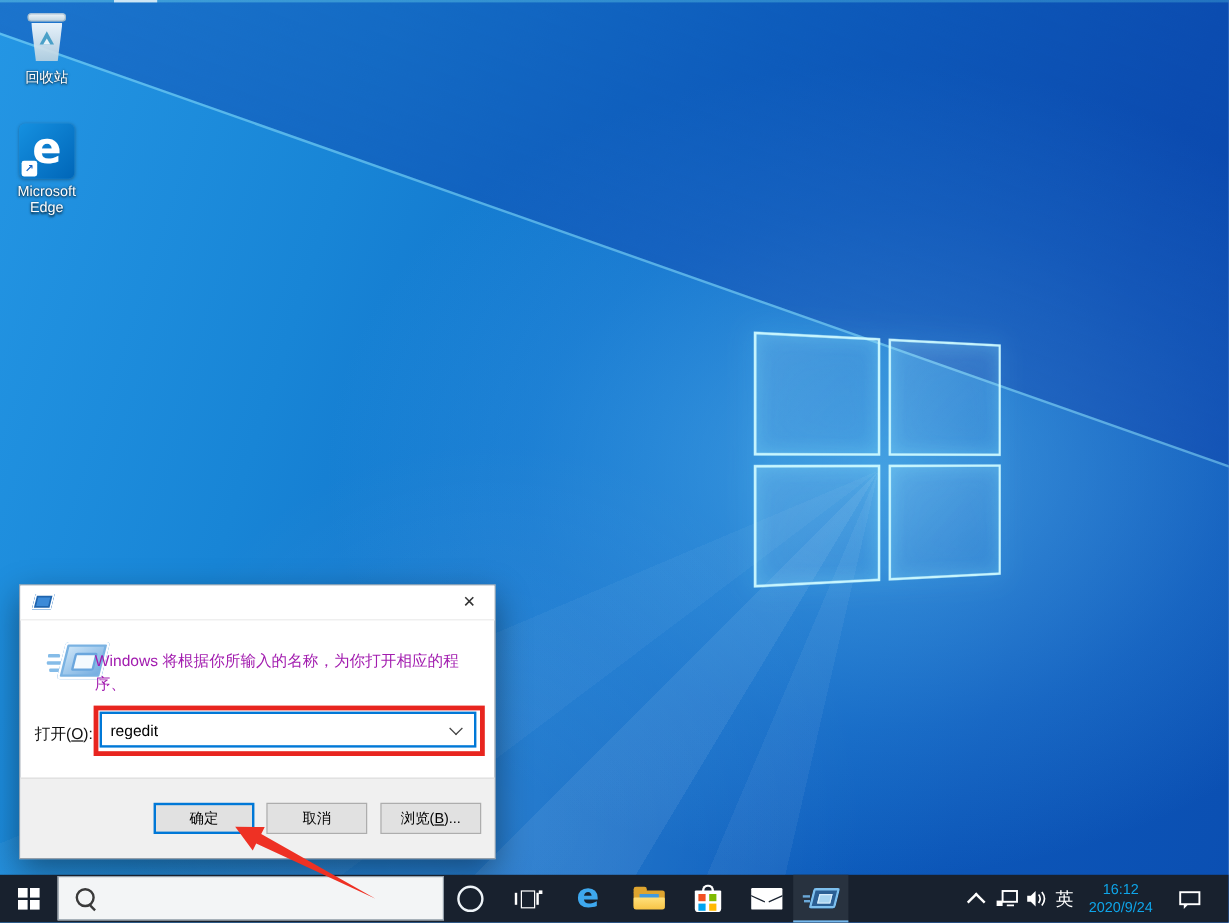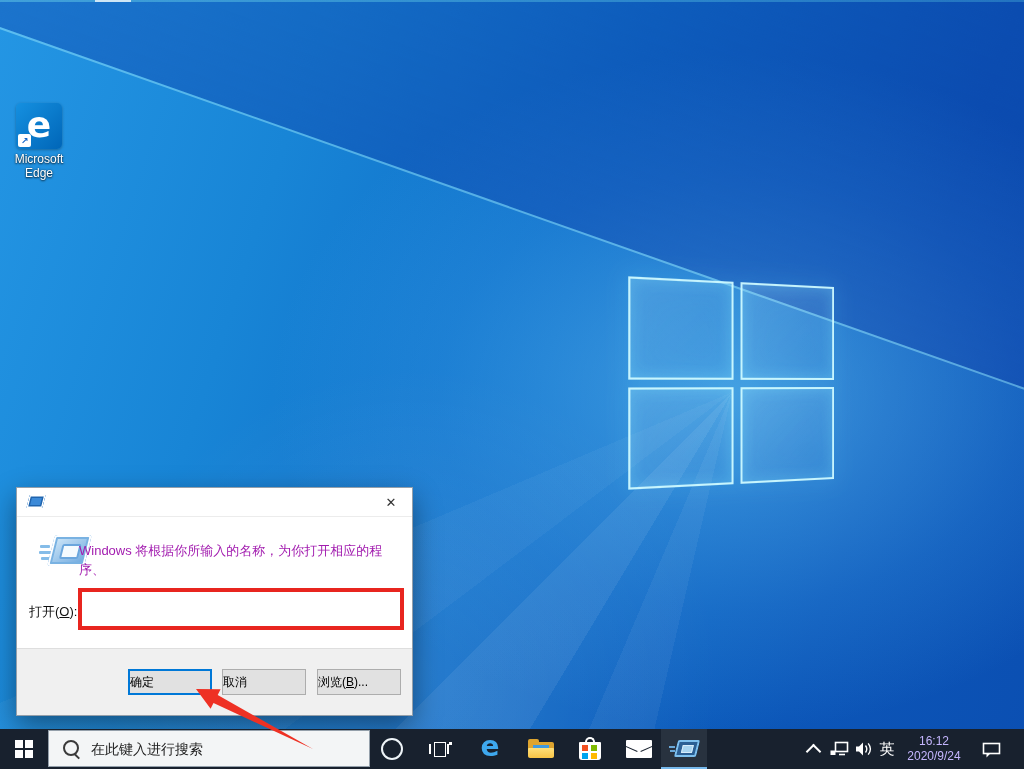--- a/index.html
+++ b/index.html
@@ -77,21 +77,21 @@
   .dlg-text{position:absolute;left:62px;top:53px;width:322px;font-size:13px;color:#a21caf;line-height:19px;}
   .dlg-open-label{position:absolute;left:12px;top:115px;font-size:13px;color:#101010;}
   .mn{text-decoration:underline;}
   .combo{position:absolute;left:66px;top:105px;width:314px;height:30px;background:#fff;border:2px solid #0078d7;box-sizing:border-box;}
   .combo input{position:absolute;left:0;top:0;width:278px;height:26px;border:none;outline:none;padding:0 0 0 7px;
     font-size:13px;color:#000;font-family:"Liberation Sans","DejaVu Sans",sans-serif;background:transparent;}
   .combo-chevron{position:absolute;right:11px;top:8px;width:7px;height:7px;
     border-right:1.6px solid #444;border-bottom:1.6px solid #444;transform:rotate(45deg);}
   .dlg-footer{position:absolute;left:0;right:0;bottom:0;height:66px;background:#f0f0f0;border-top:1px solid #dedede;}
   .btn{position:absolute;top:181px;width:84px;height:26px;background:#e1e1e1;border:1px solid #adadad;
-    font-size:12px;color:#000;display:flex;align-items:center;box-sizing:border-box;cursor:default;}
+    font-size:12px;color:#000;display:flex;align-items:center;justify-content:center;box-sizing:border-box;cursor:default;}
   .btn-ok{left:111px;border:2px solid #0078d7;}
   .btn-cancel{left:205px;}
   .btn-browse{left:300px;}
 
   
   .hl-rect{position:absolute;left:78px;top:588px;width:326px;height:42px;box-sizing:border-box;
     border:4px solid #e8251f;z-index:20;pointer-events:none;}
   .arrow-svg{position:absolute;left:0;top:0;width:1024px;height:769px;z-index:50;pointer-events:none;}
 
   
@@ -134,40 +134,49 @@
   .run-tb-art{position:relative;width:30px;height:22px;}
   .run-tb-glyph{position:absolute;left:7px;top:2px;width:22px;height:17px;transform:skewX(-14deg);border-radius:2px;
     background:#2b5f94;box-shadow:inset 0 0 0 2px #7ec0ee;}
   .run-tb-inner{position:absolute;left:6px;top:5px;width:9px;height:6px;background:#a8d4f0;border:1px solid #d8ecfa;}
   .run-tb-l1,.run-tb-l2{position:absolute;height:2px;background:#6aa8d8;}
   .run-tb-l1{left:0;top:8px;width:6px;}
   .run-tb-l2{left:1px;top:12px;width:5px;}
   .tray-chevron{width:9px;height:9px;border-left:2px solid #fff;border-top:2px solid #fff;transform:rotate(45deg);margin-top:4px;}
   .ime{color:#fff;font-size:15px;}
   .clock{position:absolute;left:898px;top:0;width:72px;height:40px;display:flex;flex-direction:column;align-items:center;justify-content:center;
-    color:#c4b5fd;font-size:12px;line-height:15px;text-align:center;}
+    color:#0ea5e9;font-size:12px;line-height:15px;text-align:center;}
 </style>
 </head>
 <body>
 
 <div id="screen">
 
   <div class="wallpaper"></div>
   <div class="rays"></div>
   <div class="beam"></div>
   <div class="topline"></div>
   <div class="top-artifact"></div>
 
   <div class="win-logo">
     <div class="win-pane"></div>
     <div class="win-pane"></div>
     <div class="win-pane"></div>
     <div class="win-pane"></div>
   </div>
 
+  <div class="desk-icon" style="left:3px;top:6px;">
+    <div class="bin-art">
+      <div class="bin-rim"></div>
+      <div class="bin-body"></div>
+      <div class="bin-tri-outer"></div>
+      <div class="bin-tri-inner"></div>
+    </div>
+    <div class="desk-label">回收站</div>
+  </div>
 
   <div class="desk-icon" style="left:3px;top:103px;">
     <div class="edge-tile">
       <div class="edge-glyph">e</div>
       <div class="shortcut-badge"></div>
     </div>
     <div class="desk-label" style="width:64px;margin:3px auto 0;">Microsoft Edge</div>
   </div>
 
   <div class="dialog">
@@ -185,20 +194,24 @@
         <div class="run-glyph-inner"></div>
       </div>
     </div>
 
     <div class="dlg-text">
       <div>Windows 将根据你所输入的名称，为你打开相应的程序、</div>
     </div>
 
     <div class="dlg-open-label"><span>打开(</span><span class="mn">O</span><span>):</span></div>
 
+    <div class="combo">
+      <input type="text" value="regedit" style="">
+      <div class="combo-chevron"></div>
+    </div>
 
     <div class="dlg-footer"></div>
 
     <div class="btn btn-ok">
         <span>确定</span>
       </div>
     <div class="btn btn-cancel">
         <span>取消</span>
       </div>
     <div class="btn btn-browse">
@@ -215,21 +228,20 @@
       <div class="start-grid">
         <div></div>
         <div></div>
         <div></div>
         <div></div>
       </div>
     </div>
 
     <div class="searchbox">
       <div class="search-mag"></div>
-      <input type="text" readonly="" placeholder="在此键入进行搜索" style="">
     </div>
 
     <div class="tb-btn" style="left:374px;width:36px;">
       <div class="cortana-ring"></div>
     </div>
 
     <div class="tb-btn" style="left:422px;width:36px;">
       <div class="taskview-art">
         <div class="tv-left"></div>
         <div class="tv-center"></div>

